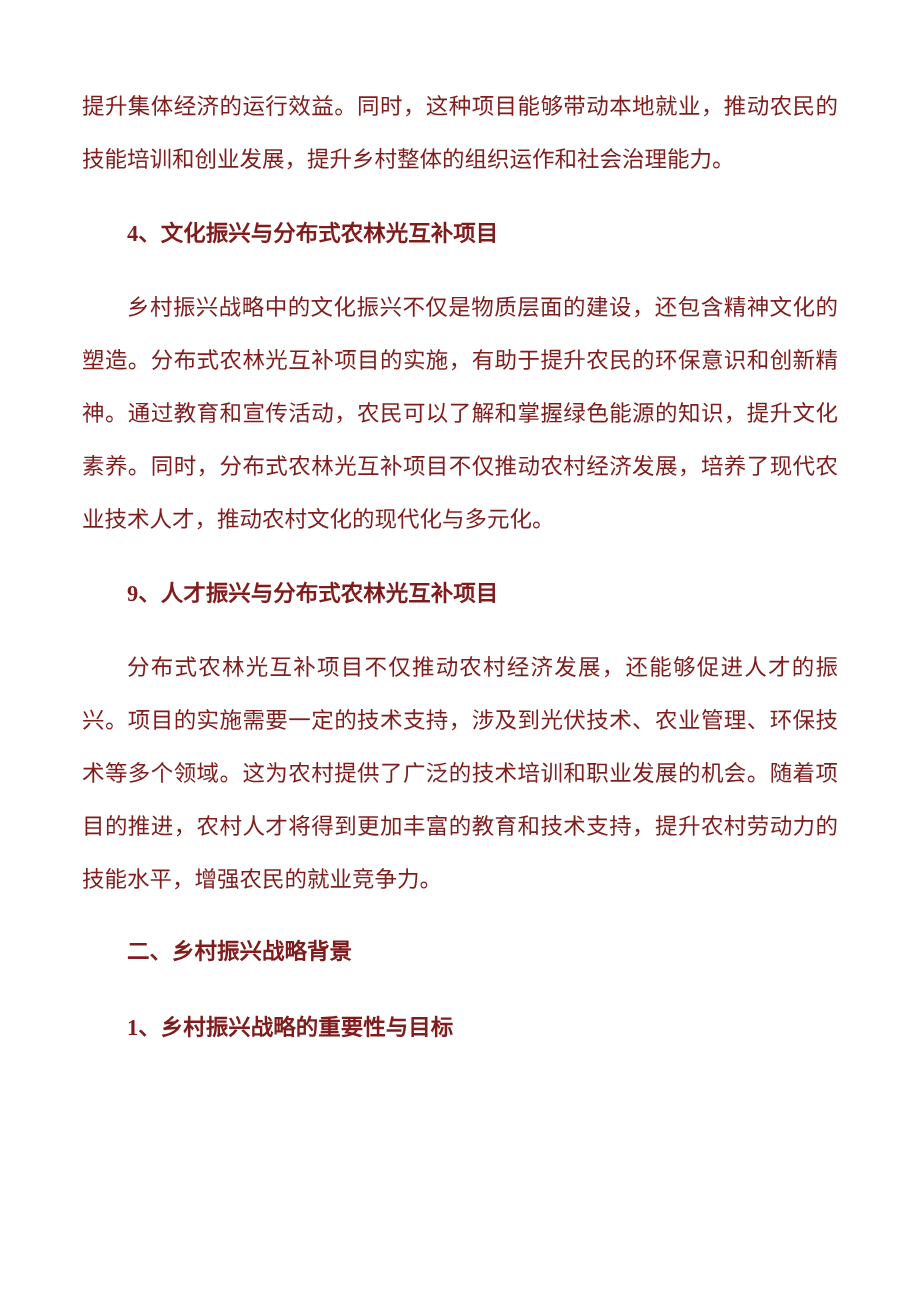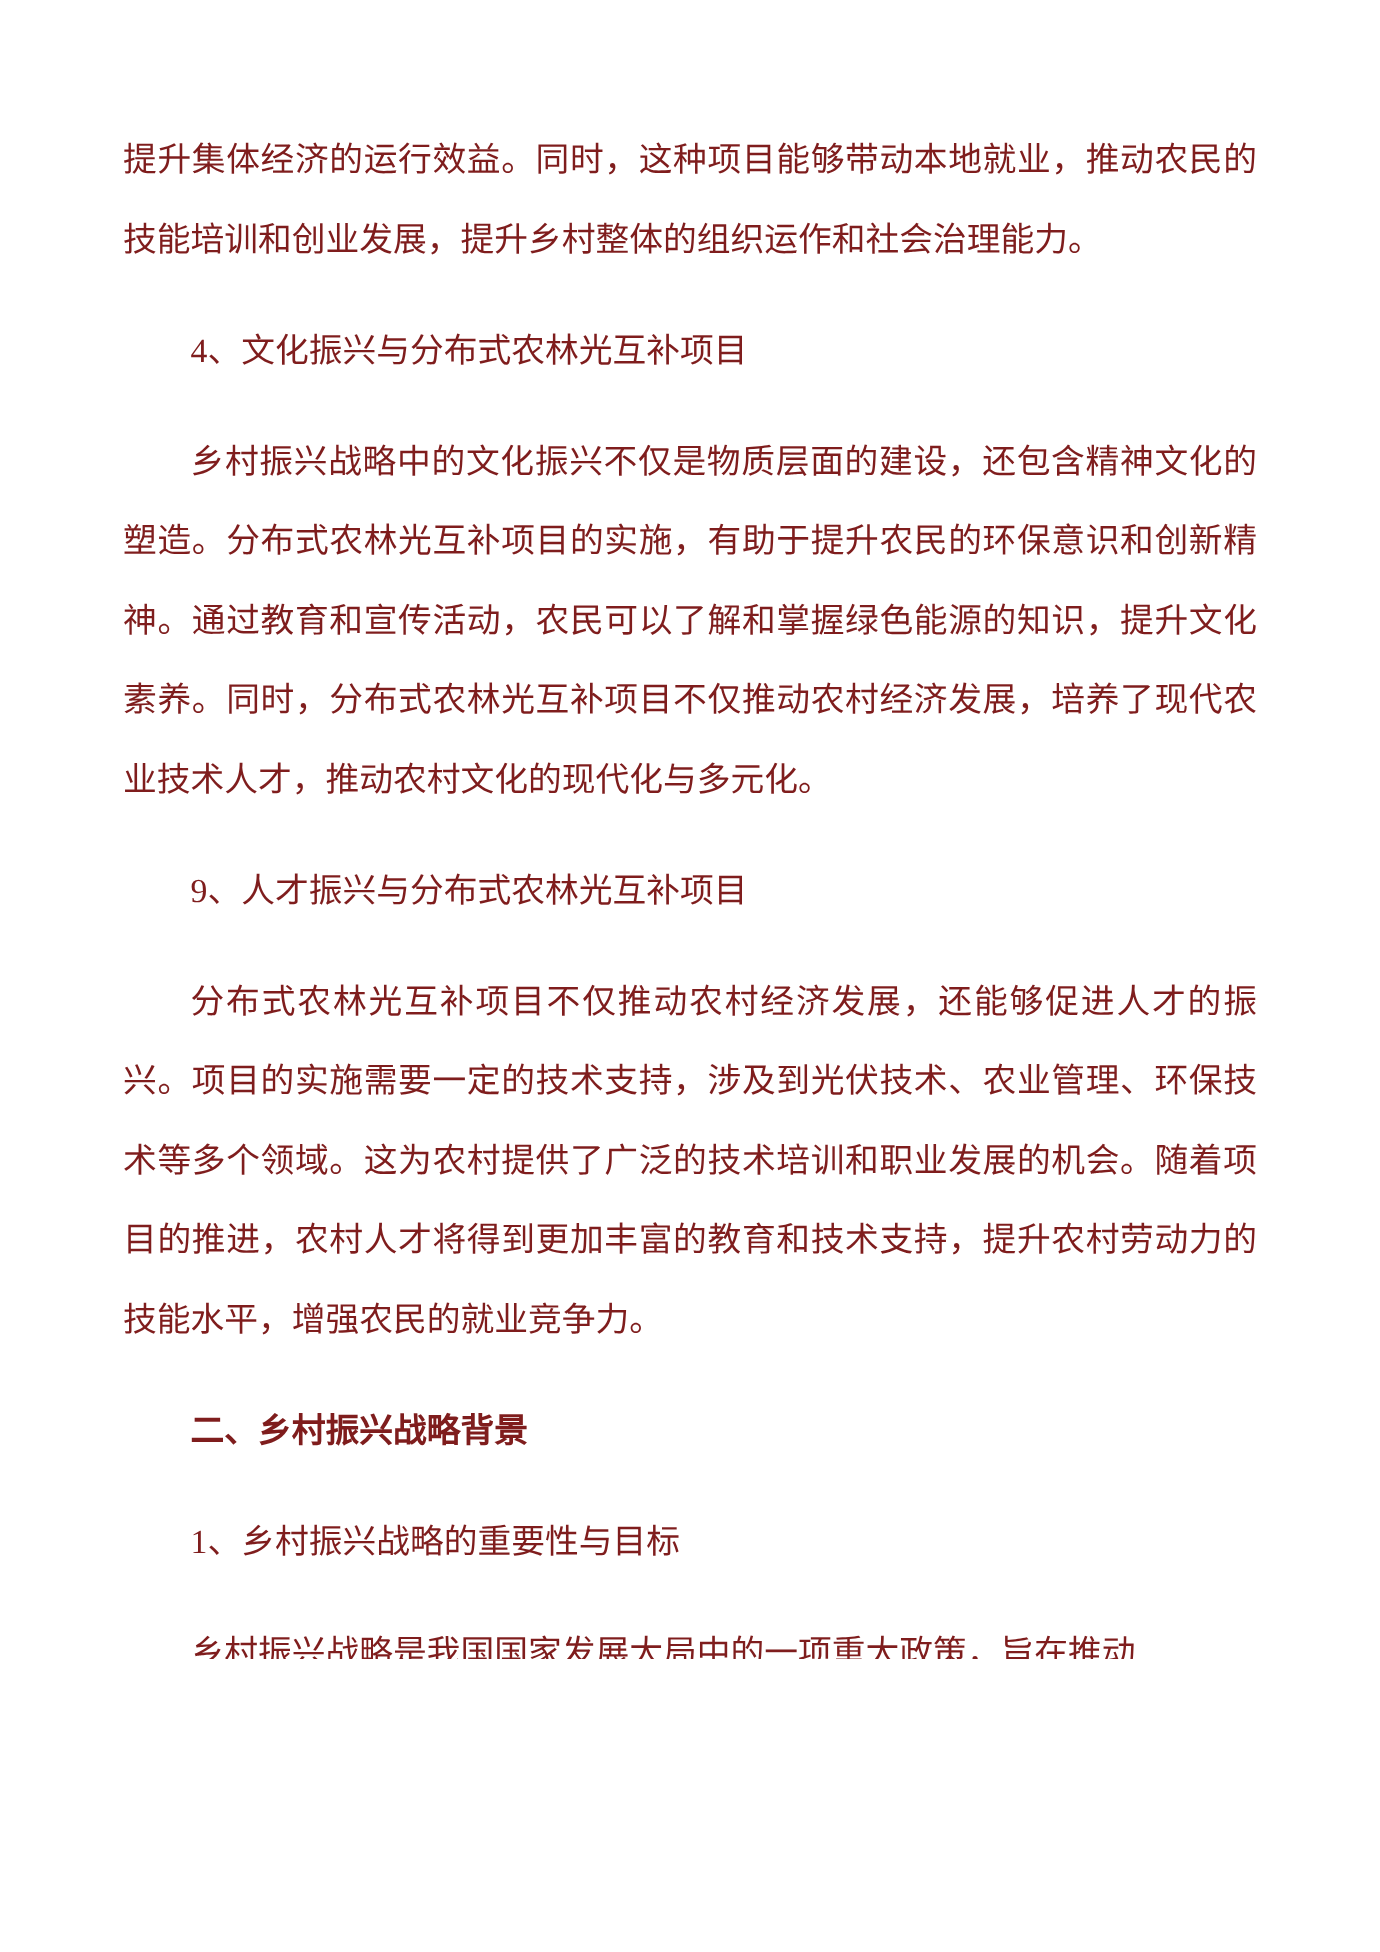--- a/index.html
+++ b/index.html
@@ -31,26 +31,26 @@
   }
   .para {
     text-align: justify;
     text-justify: inter-ideograph;
   }
   .indent {
     text-indent: 2em;
   }
   .heading {
     text-align: left;
-    font-weight: normal;
+    font-weight: bold;
   }
   .heading-bold {
     text-align: left;
     font-weight: bold;
-    font-family: Liberation Sans, sans-serif;
+    font-family: Liberation Mono, monospace;
   }
 </style>
 </head>
 <body>
 
 <div class="page">
 
   <p class="block para">提升集体经济的运行效益。同时，这种项目能够带动本地就业，推动农民的技能培训和创业发展，提升乡村整体的组织运作和社会治理能力。</p>
 
   <h3 class="block heading indent">4、文化振兴与分布式农林光互补项目</h3>
@@ -58,15 +58,14 @@
   <p class="block para indent">乡村振兴战略中的文化振兴不仅是物质层面的建设，还包含精神文化的塑造。分布式农林光互补项目的实施，有助于提升农民的环保意识和创新精神。通过教育和宣传活动，农民可以了解和掌握绿色能源的知识，提升文化素养。同时，分布式农林光互补项目不仅推动农村经济发展，培养了现代农业技术人才，推动农村文化的现代化与多元化。</p>
 
   <h3 class="block heading indent">9、人才振兴与分布式农林光互补项目</h3>
 
   <p class="block para indent">分布式农林光互补项目不仅推动农村经济发展，还能够促进人才的振兴。项目的实施需要一定的技术支持，涉及到光伏技术、农业管理、环保技术等多个领域。这为农村提供了广泛的技术培训和职业发展的机会。随着项目的推进，农村人才将得到更加丰富的教育和技术支持，提升农村劳动力的技能水平，增强农民的就业竞争力。</p>
 
   <h2 class="block heading-bold indent">二、乡村振兴战略背景</h2>
 
   <h3 class="block heading indent">1、乡村振兴战略的重要性与目标</h3>
 
-  <p class="block para indent">乡村振兴战略是我国国家发展大局中的一项重大政策，旨在推动</p>
 
 </div>
 
 </body></html>

